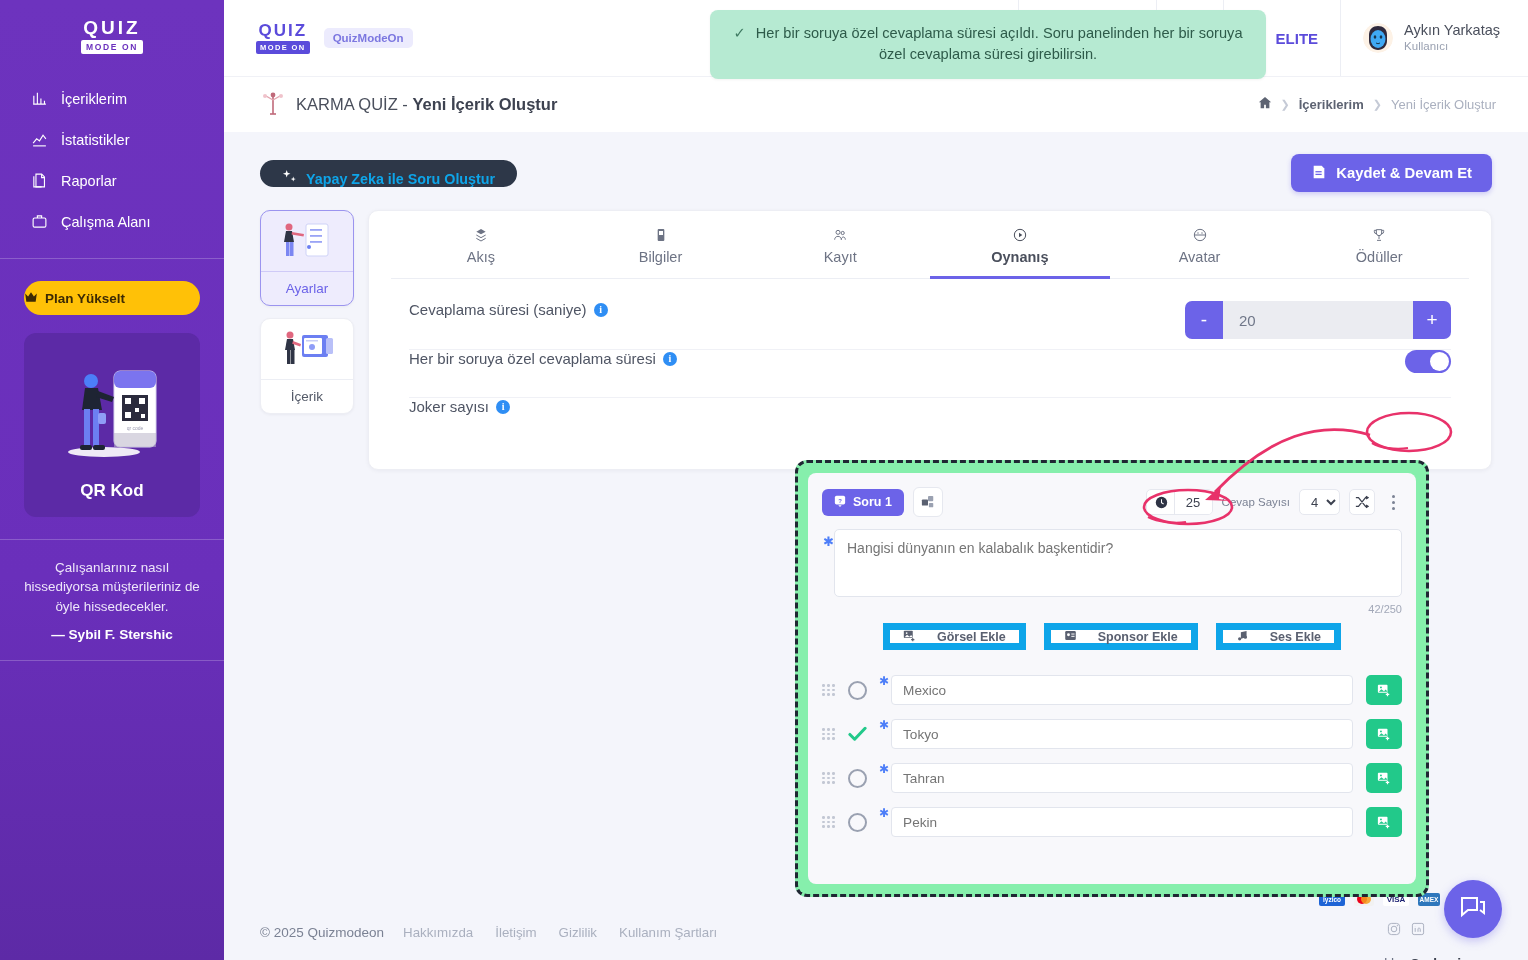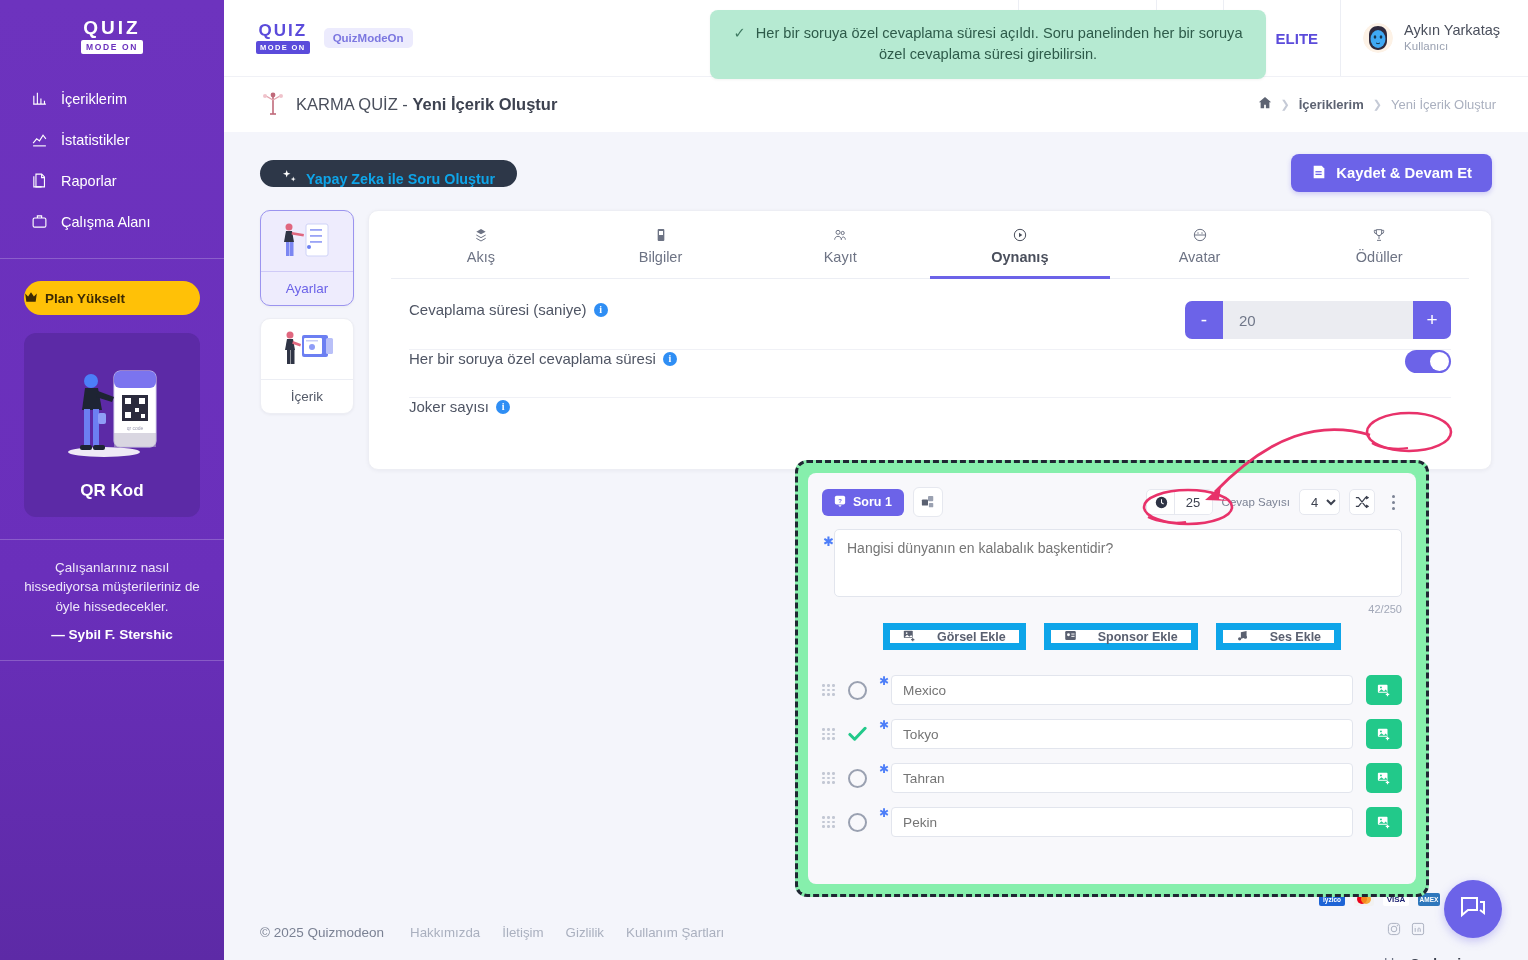--- a/index.html
+++ b/index.html
@@ -237,21 +237,21 @@
   }
 
   
   .anno { position:absolute; left:0; top:0; width:1528px; height:960px; pointer-events:none; z-index:35; }
 
   
   .footer {
     margin-top:auto; height:56px; background:#f4f5fb; display:flex; align-items:center;
     padding: 0 36px 0 0; flex:0 0 56px; position:relative; z-index:1;
   }
-  .f-left { display:flex; align-items:center; gap:26px; }
+  .f-left { display:flex; align-items:center; gap:19px; }
   .f-copy { color:#7b8294; font-size:13.5px; }
   .f-links { display:flex; gap:22px; }
   .f-links span { color:#aab0bf; font-size:13.3px; cursor:pointer; }
   .f-right { margin-left:auto; display:flex; align-items:center; gap:16px;flex-direction:column; }
   .paylogos { display:flex; align-items:center; gap:9px; }
   .pl { height:13px; border-radius:2px; display:flex; align-items:center; justify-content:center; font-size:6.5px; color:#fff; font-weight:700; }
   .socials { display:flex; gap:10px; }
   .socials svg { width:14px; height:14px; fill:none; stroke:#aab0bf; stroke-width:1.4; }
   .powered { color:#6d7384; font-size:14px; }
   .powered b { color:#3d4250; font-weight:700; }

